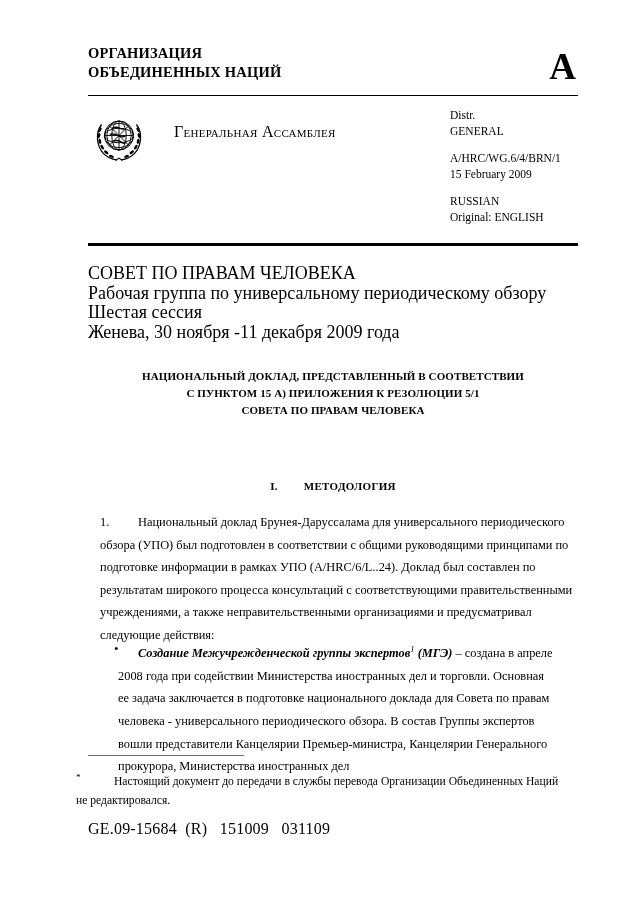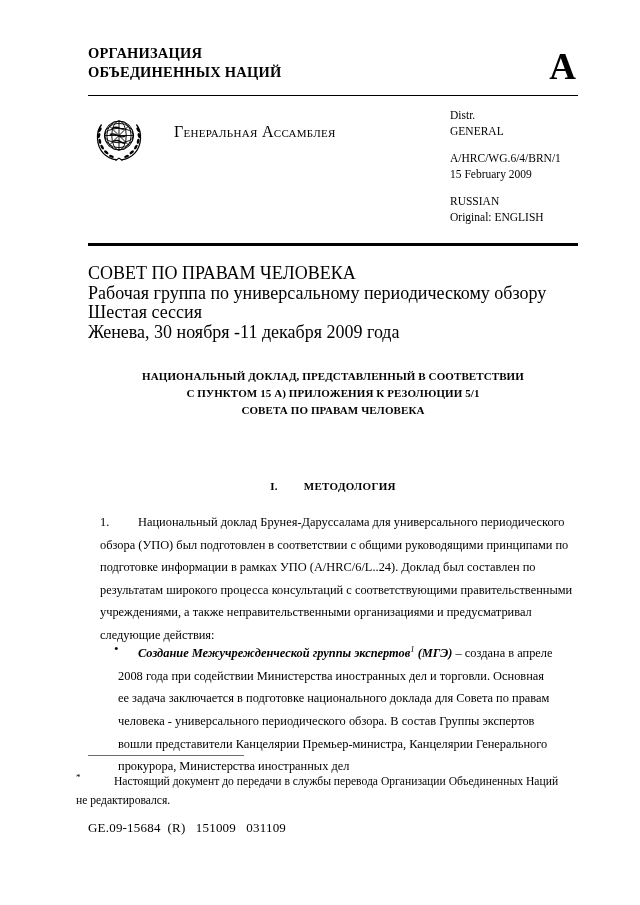--- a/index.html
+++ b/index.html
@@ -232,21 +232,21 @@
   }
   .footnote .fn-mark {
     display: inline-block;
     width: 38px;
   }
 
   .doc-code {
     position: absolute;
     left: 88px;
     top: 820px;
-    font-size: 13px;
+    font-size: 16px;
     letter-spacing: 0.2px;
     white-space: pre;
   }
 </style>
 </head>
 <body>
 
 <div class="page">
 
   <div class="masthead">

